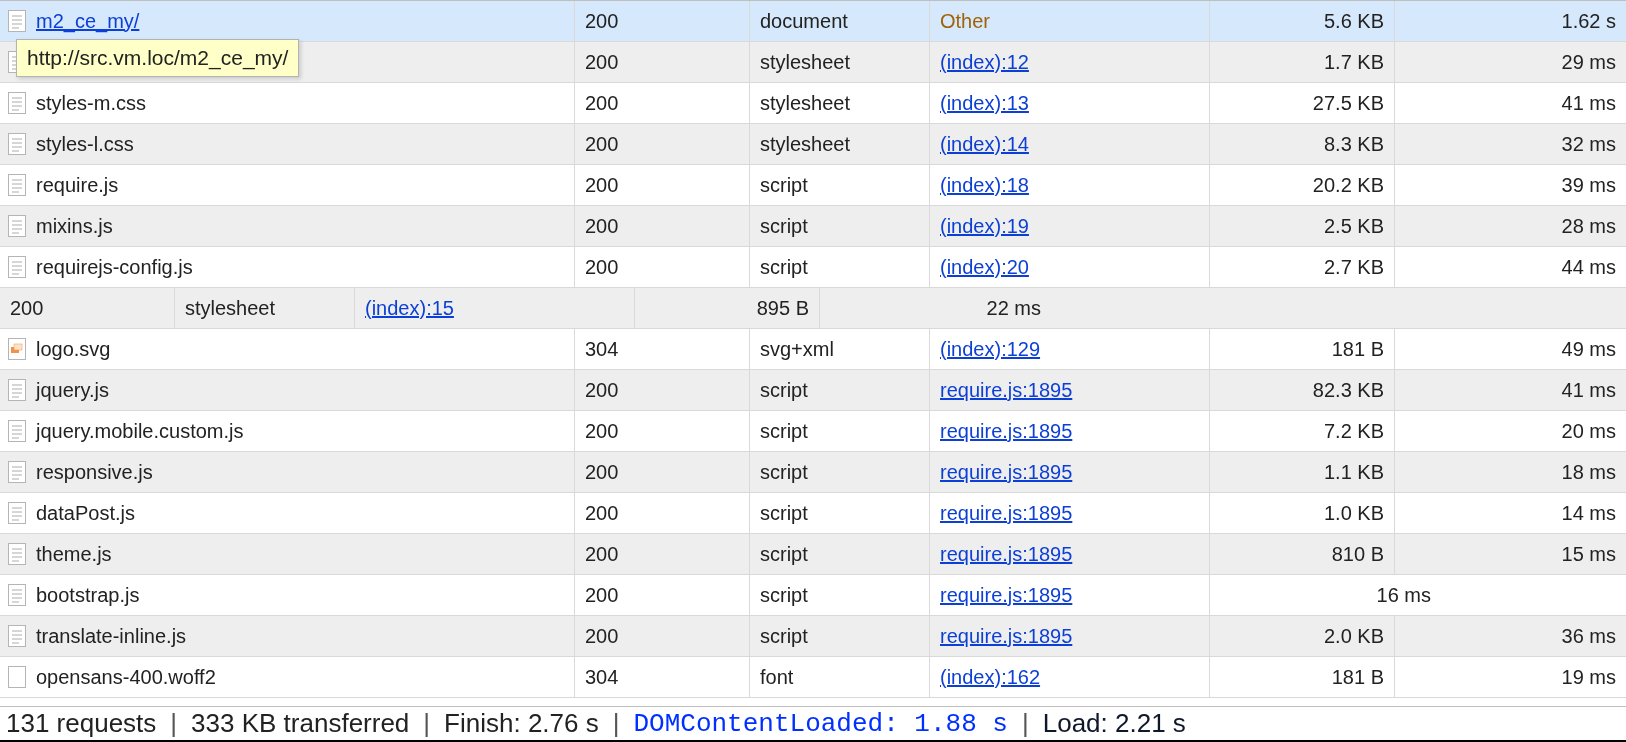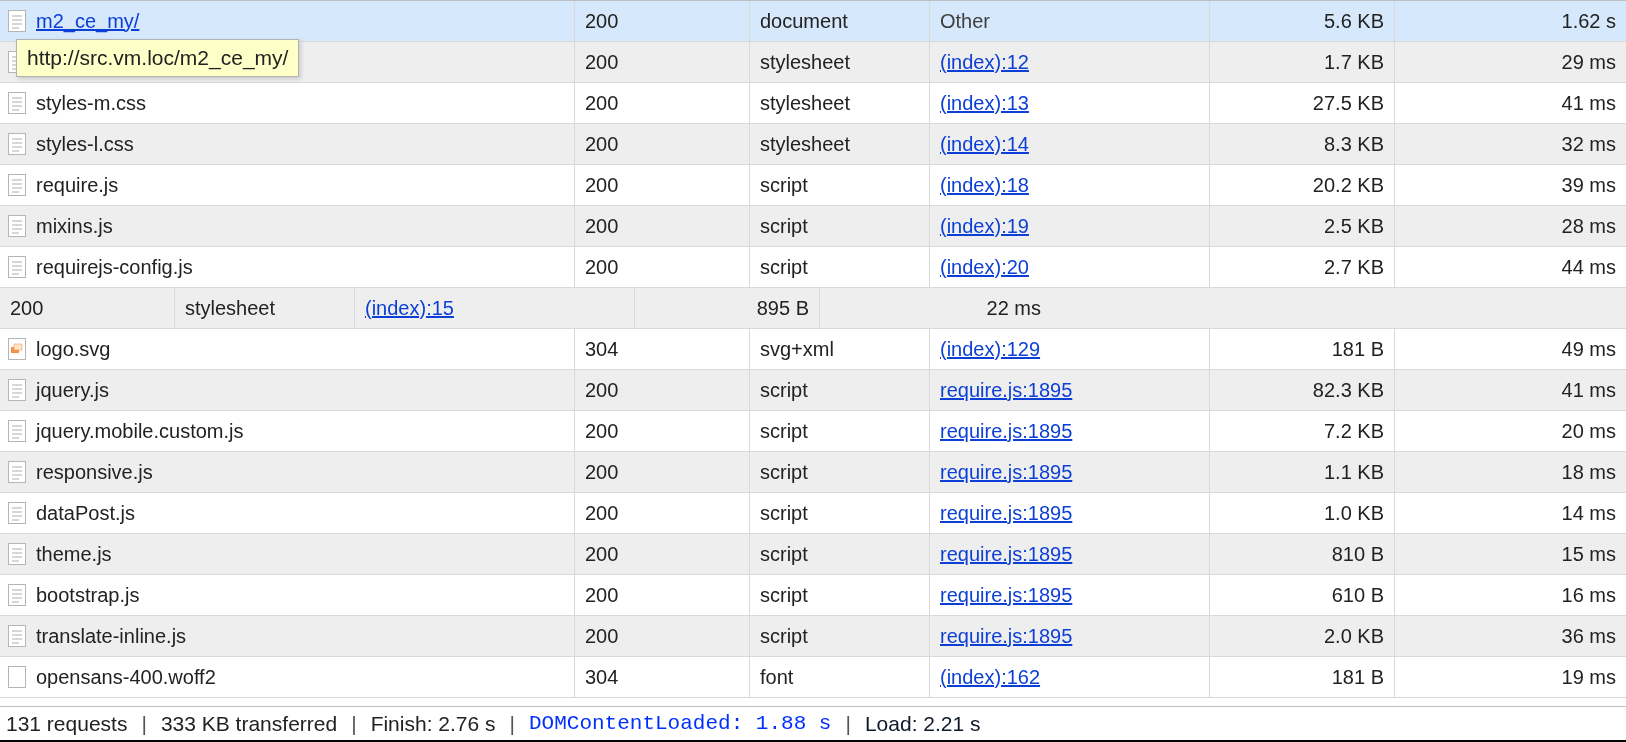--- a/index.html
+++ b/index.html
@@ -12,23 +12,23 @@
   .cell { height:100%; display:flex; align-items:center; border-right:1px solid #d9d9d9; padding:0 10px; overflow:hidden; white-space:nowrap; text-overflow:ellipsis; }
   .c-name  { width:575px; padding-left:8px; }
   .c-status{ width:175px; }
   .c-type  { width:180px; }
   .c-init  { width:280px; }
   .c-size  { width:185px; justify-content:flex-end; }
   .c-time  { width:231px; justify-content:flex-end; border-right:none; }
   .file-icon { width:18px; height:22px; margin-right:10px; flex:0 0 18px; }
   .file-icon svg { display:block; }
   .link { color:#0c3fd6; text-decoration:underline; cursor:pointer; }
-  .initiator-other { color:#404040; }
+  .initiator-other { color:#a16207; }
   .tooltip { position:absolute; left:16px; top:38px; background:#ffffc8; border:1px solid #b3b3b3; padding:6px 10px; font-size:21px; box-shadow:2px 2px 4px rgba(0,0,0,0.15); z-index:10; white-space:nowrap; }
-  .statusbar { height:36px; border-top:1px solid #bfbfbf; border-bottom:2px solid #000; display:flex; align-items:center; padding:0 6px; font-size:21px; gap:8px; background:#fff; }
+  .statusbar { height:36px; border-top:1px solid #bfbfbf; border-bottom:2px solid #000; display:flex; align-items:center; padding:0 6px; font-size:26px; gap:8px; background:#fff; }
   .sb-sep { color:#555; margin:0 6px; }
   .sb-dom { color:#0030ff;font-family:Liberation Mono, monospace; }
   .sb-load { color:#0f172a; }
 </style>
 </head>
 <body>
 
 <div class="panel">
   <div class="rows" id="rows">
       <div class="row selected">
@@ -323,21 +323,20 @@
               <line x1="4" y1="18" x2="11" y2="18" stroke="#c8c8c8" stroke-width="1.5"></line>
             </svg>
           </span>
           <span>bootstrap.js</span>
         </div>
         <div class="cell c-status">200</div>
         <div class="cell c-type">script</div>
         <div class="cell c-init">
           <span class="link">require.js:1895</span>
         </div>
-        <div class="cell c-size">610 B</div>
         <div class="cell c-time">16 ms</div>
       </div>
       <div class="row">
         <div class="cell c-name">
           <span class="file-icon">
             <svg width="18" height="22" viewBox="0 0 18 22">
               <rect x="0.5" y="0.5" width="17" height="21" fill="#fff" stroke="#b5b5b5"></rect>
               <line x1="4" y1="6" x2="14" y2="6" stroke="#c8c8c8" stroke-width="1.5"></line>
               <line x1="4" y1="10" x2="14" y2="10" stroke="#c8c8c8" stroke-width="1.5"></line>
               <line x1="4" y1="14" x2="14" y2="14" stroke="#c8c8c8" stroke-width="1.5"></line>

